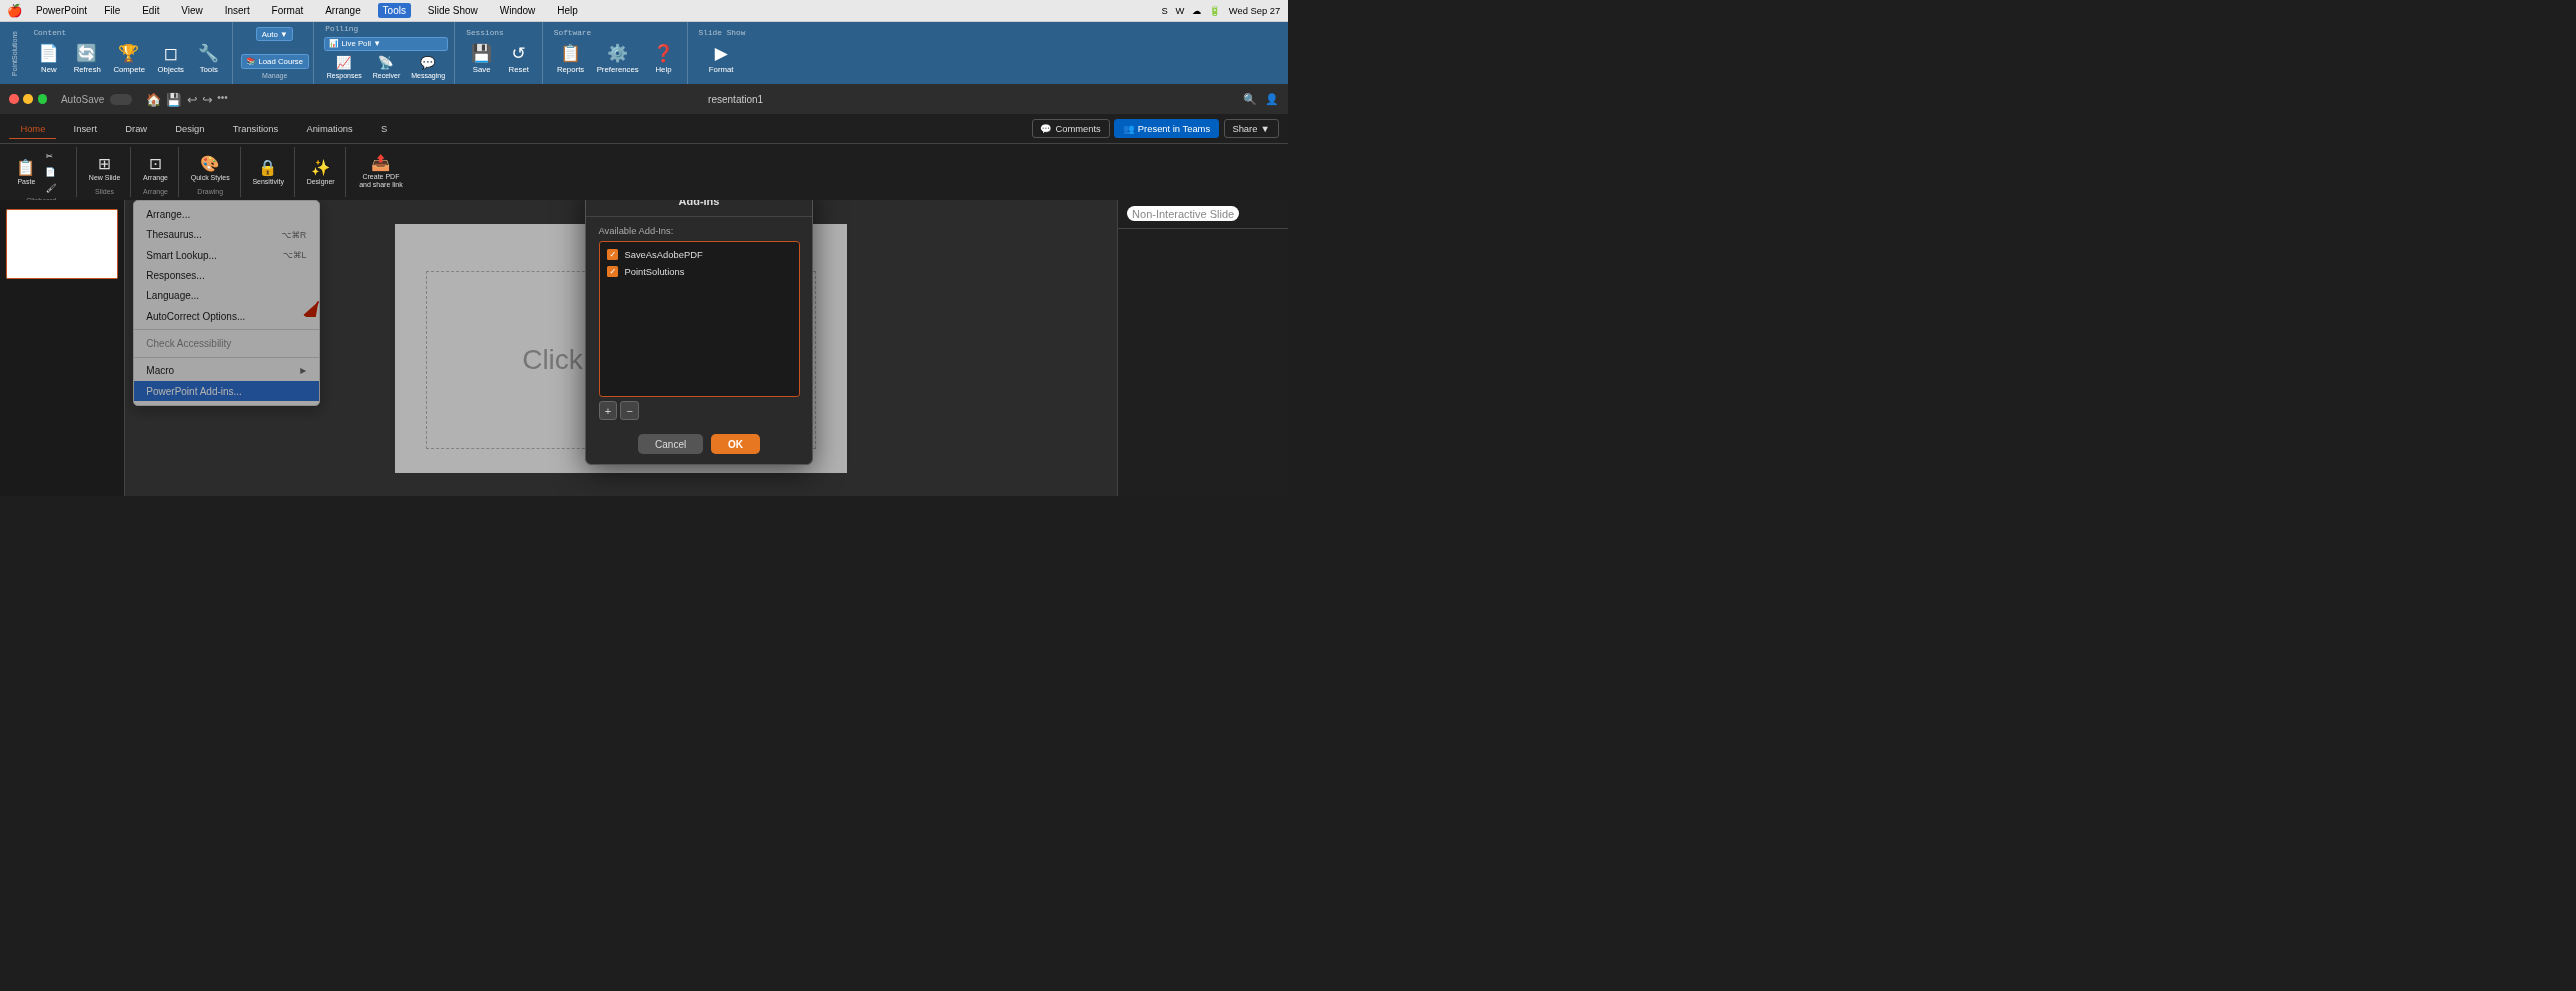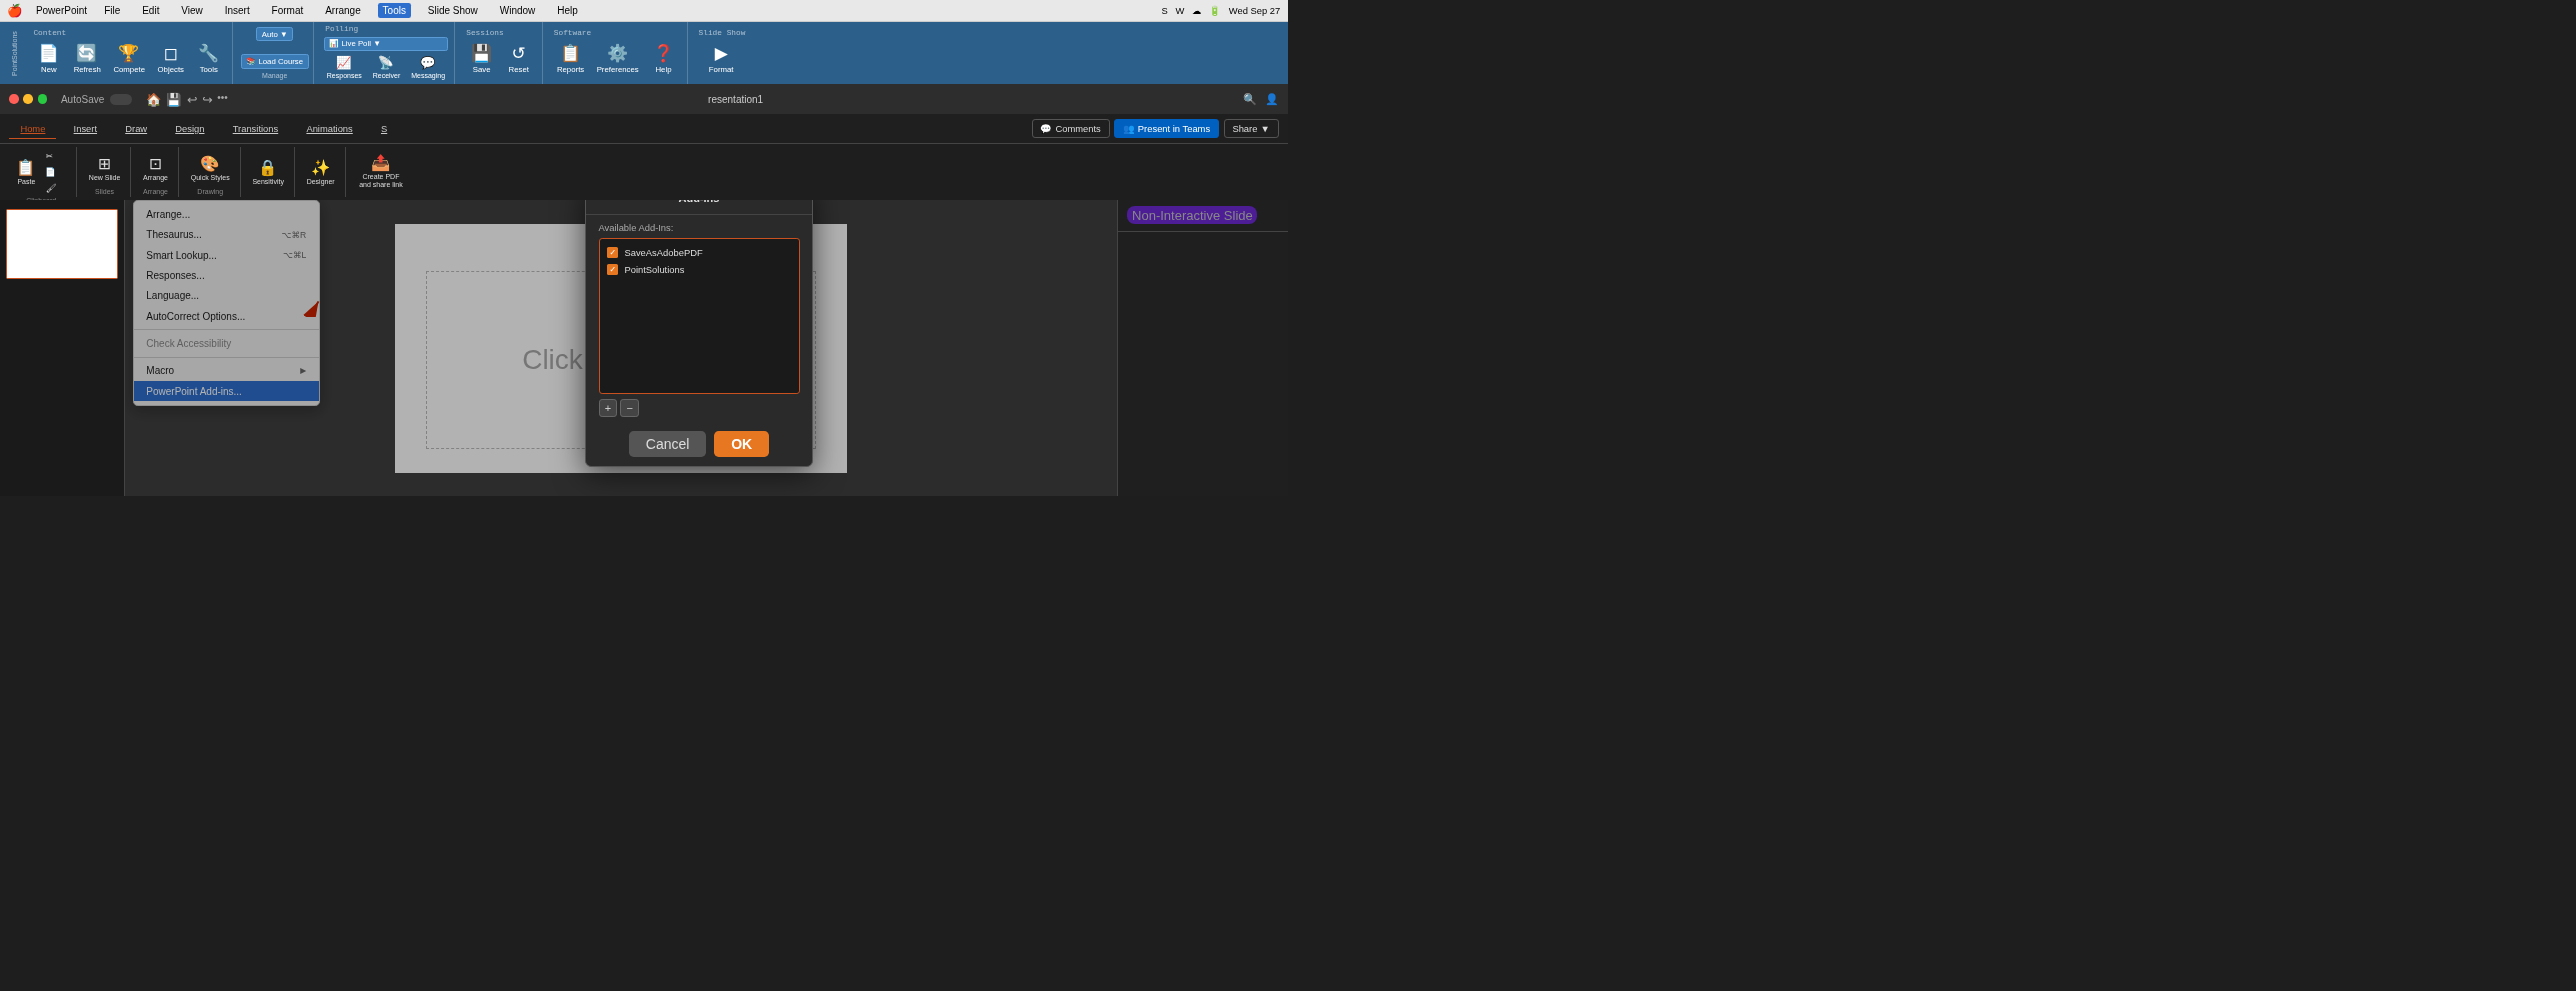--- a/index.html
+++ b/index.html
@@ -81,21 +81,20 @@
     .tl-yellow { background: #ffbd2e; }
     .tl-green { background: #28ca41; }
     .ppt-title { color: #ccc; font-size: 10px; margin-left: auto; margin-right: auto; }
     .titlebar-icons { display: flex; gap: 7.8px; color: #aaa; font-size: 11px; }
     .ppt-tab {
       padding: 4.7px 11px;
       font-size: 9.4px;
       color: #ccc;
       cursor: pointer;
       border-bottom: 1.6px solid transparent;
-      text-decoration: underline;
     }
     .ppt-tab.active {
       color: #c9511f;
       border-bottom: 1.6px solid #c9511f;
     }
 
     .ppt-ribbon-content {
       display: flex;
       padding: 3.1px 6.2px;
       gap: 1.6px;
@@ -205,23 +204,23 @@
     .right-panel-header {
       padding: 6.2px 9.4px;
       font-size: 8.6px;
       color: #aaa;
       border-bottom: 0.8px solid #444;
       display: flex;
       align-items: center;
       justify-content: space-between;
     }
     .non-interactive-badge {
-      font-size: 13px;
+      font-size: 11px;
       color: #888;
-      background: #4c1d95;
+      background: #ffffff;
       padding: 1.6px 4.7px;
       border-radius: 7.8px;
     }
 
     
     .tools-menu {
       position: absolute;
       top: 22px;
       left: 327px;
       background: #f0f0f0;
@@ -321,21 +320,21 @@
     }
     .dialog-buttons {
       display: flex;
       justify-content: center;
       gap: 7.8px;
       padding: 9.4px 12.5px;
     }
     .dialog-btn {
       padding: 4.7px 17px;
       border-radius: 4.7px;
-      font-size: 14px;
+      font-size: 10px;
       cursor: pointer;
       border: none;
     }
     .dialog-btn.cancel {
       background: #555;
       color: #ddd;
     }
     .dialog-btn.ok {
       background: #e87722;
       color: white;

